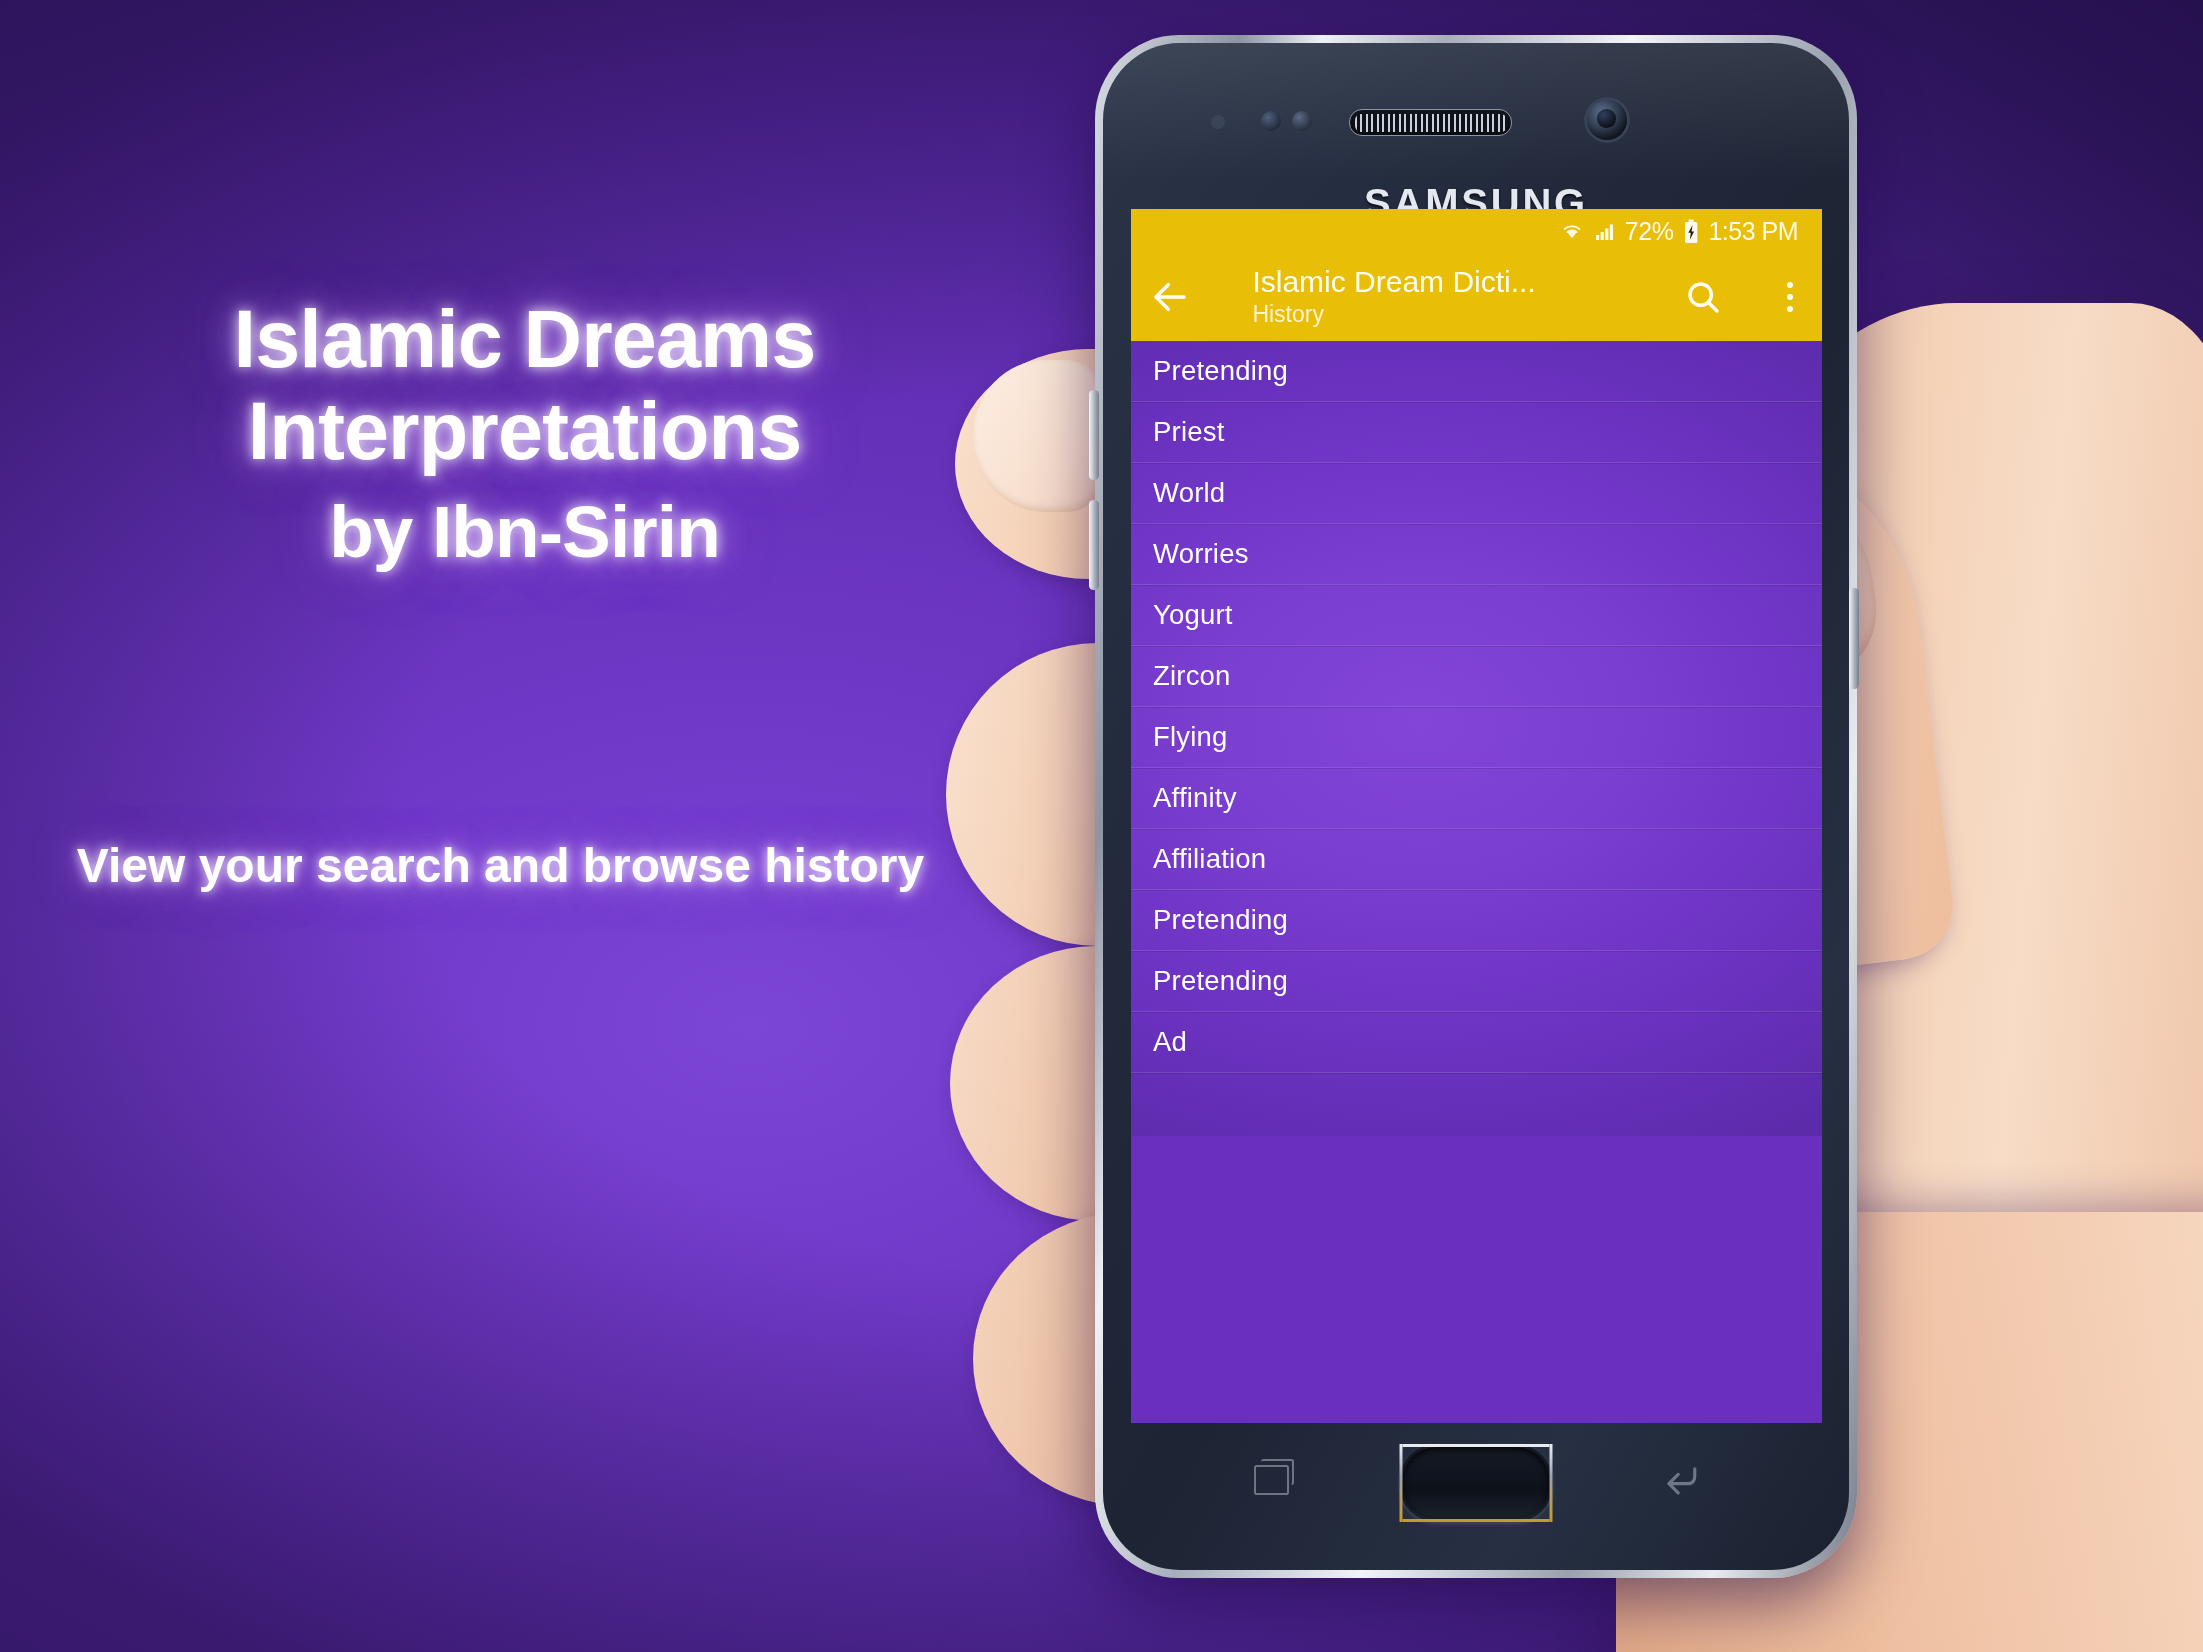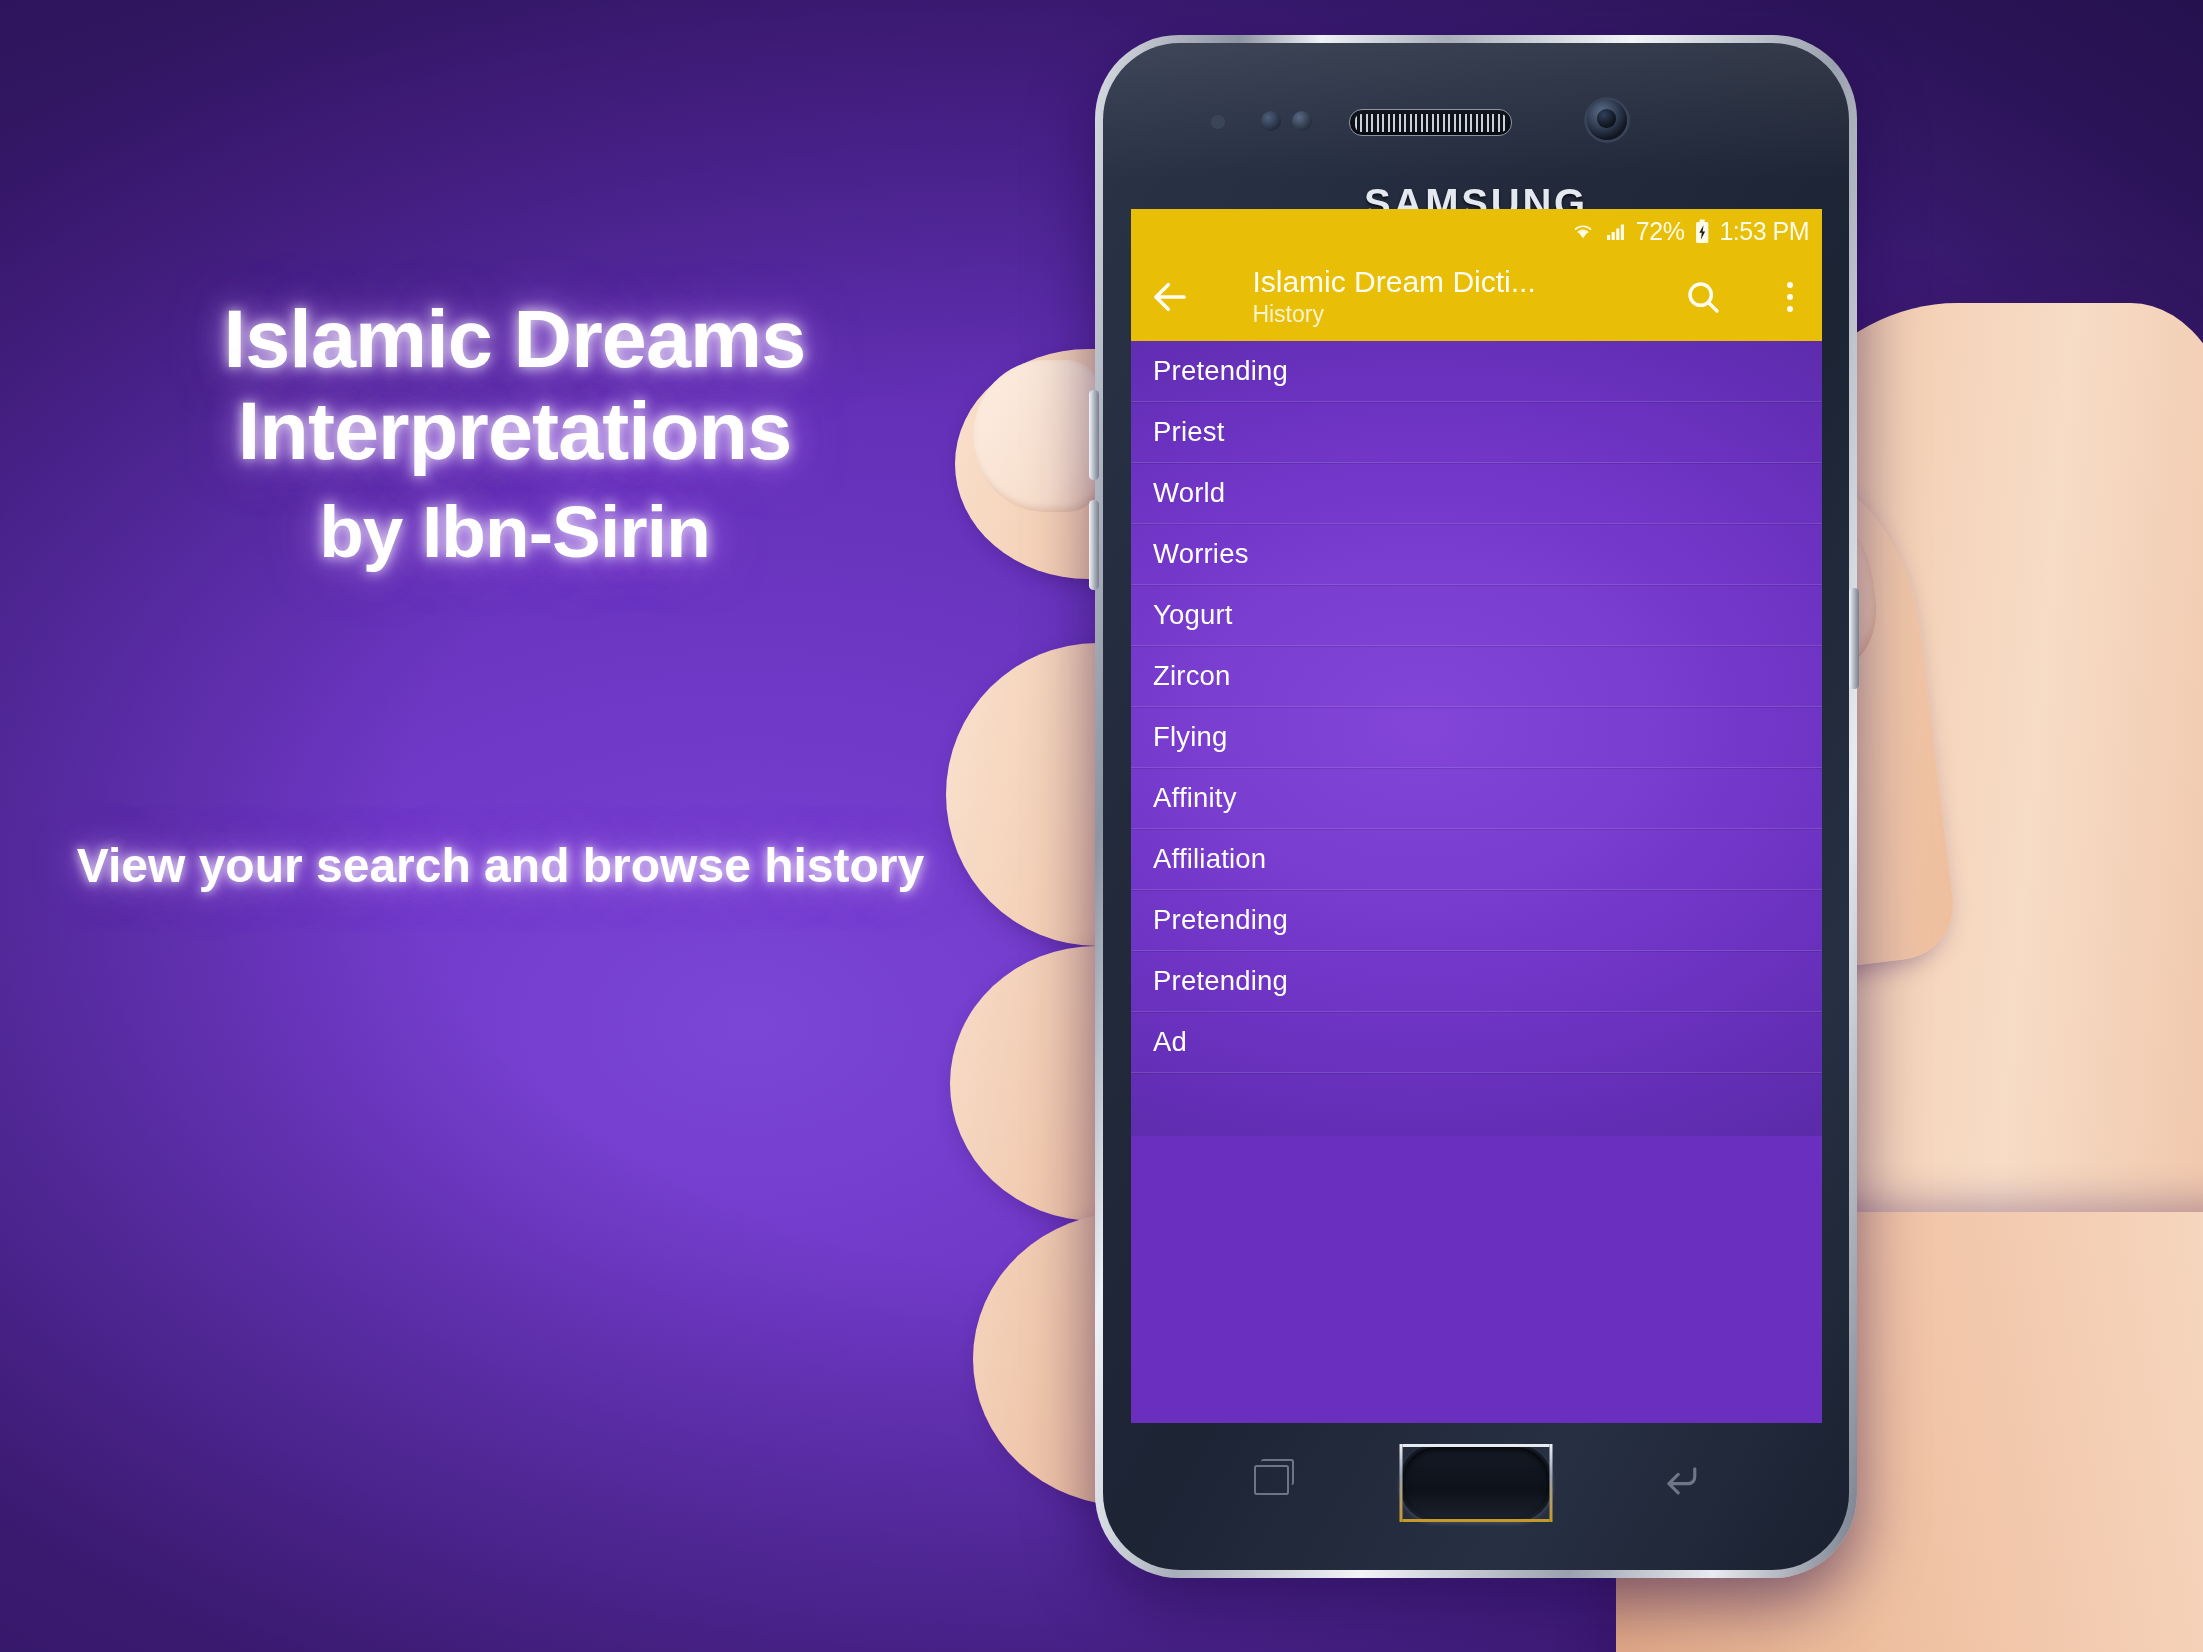--- a/index.html
+++ b/index.html
@@ -32,21 +32,21 @@
     position: absolute;
     inset: 0;
     background:
       radial-gradient(ellipse 70% 60% at 50% 50%, rgba(0,0,0,0) 45%, rgba(26,10,58,0.55) 100%);
     pointer-events: none;
   }
 
   
   #copy {
     position: absolute;
-    left: 0;
+    left: 10px;
     top: 294px;
     width: 1029px;
     text-align: center;
     z-index: 6;
   }
   .headline {
     font-size: 81px;
     font-weight: bold;
     color: #ffffff;
     line-height: 1.13;
@@ -299,21 +299,21 @@
     z-index: 6;
   }
 
   
   #status-bar {
     height: 44px;
     background: #e8be06;
     display: flex;
     align-items: center;
     justify-content: flex-end;
-    padding-right: 13px;
+    padding-right: 24px;
     gap: 8.3px;
     color: #fffbe8;
     font-size: 25px;
   }
   .sb-ico { display: block; }
   #battery-pct { font-weight: normal; letter-spacing: -0.5px; }
   #clock { letter-spacing: -0.5px; }
 
   
   #app-bar {

